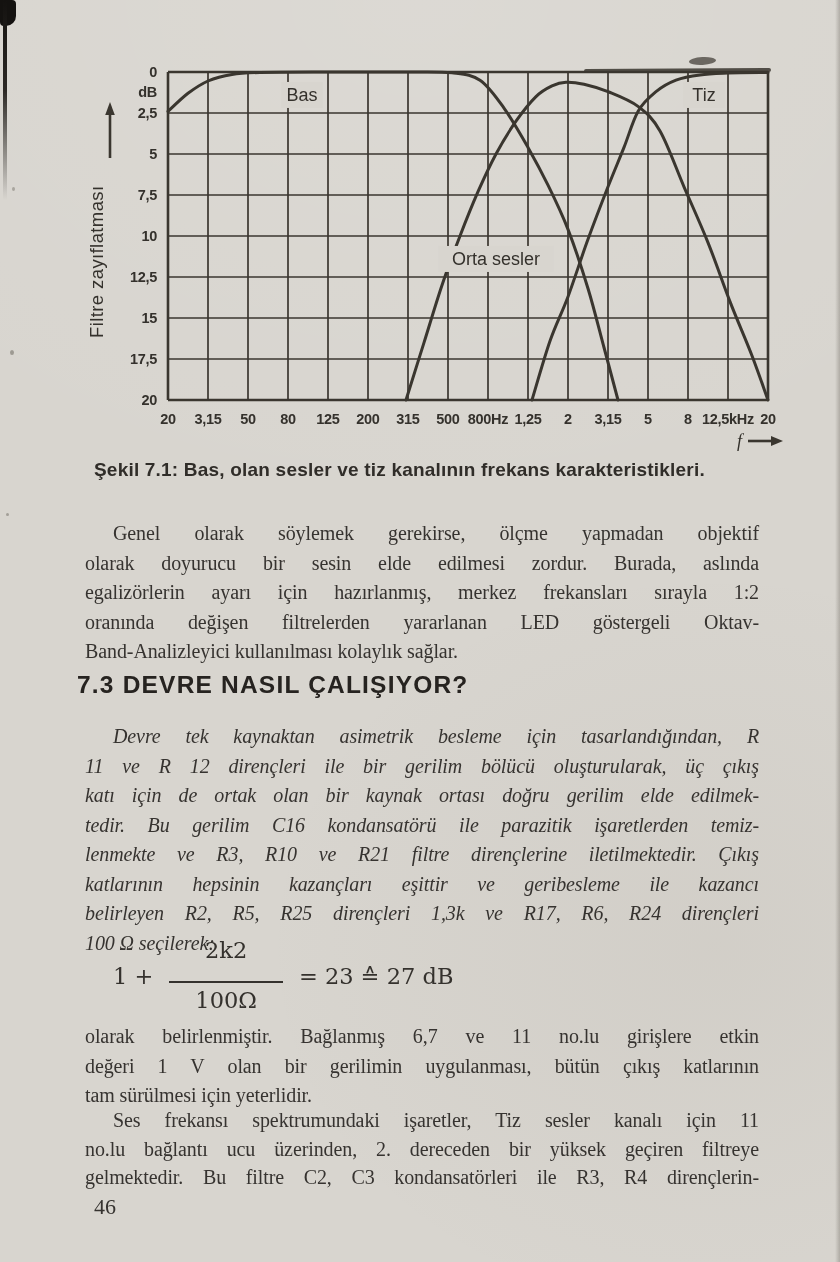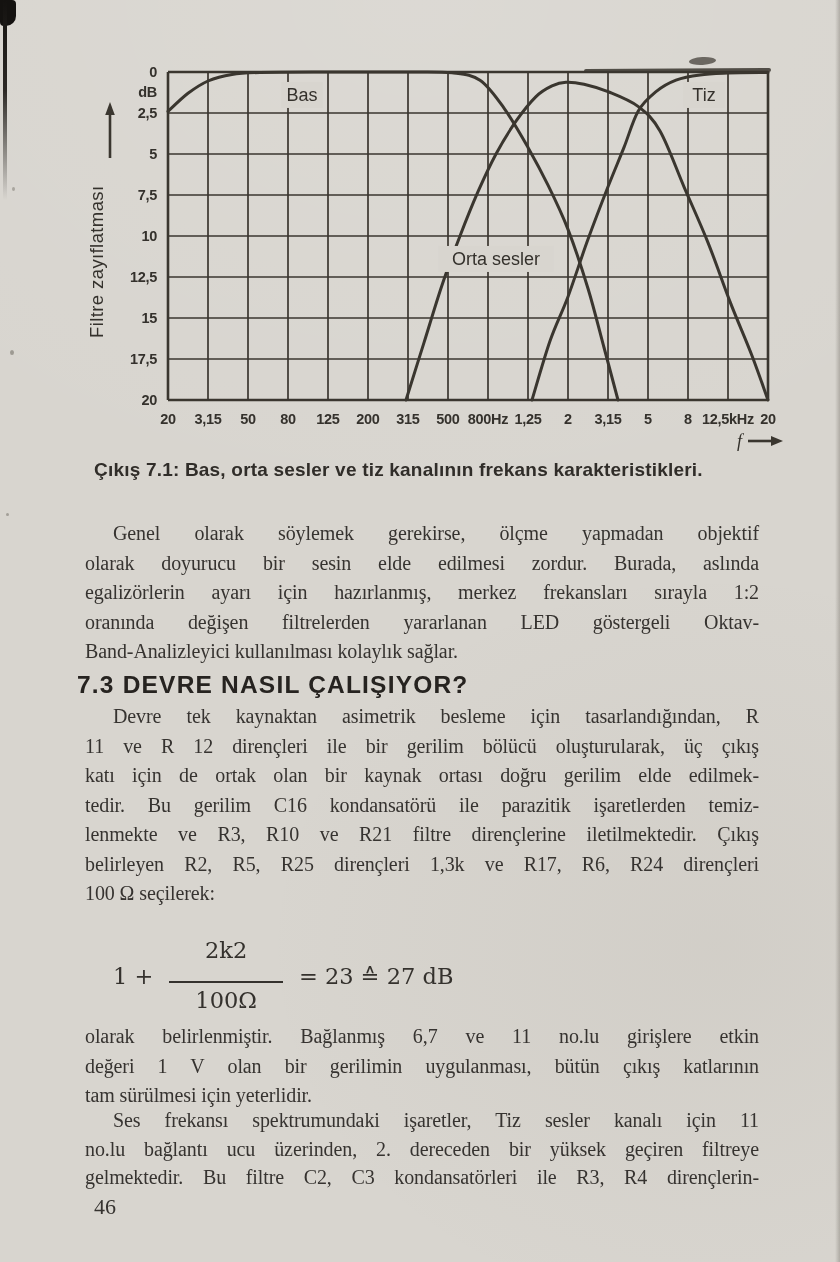--- a/index.html
+++ b/index.html
@@ -32,21 +32,21 @@
   .flabel{font:italic 400 18px "Liberation Serif",serif;fill:#34312c;}
 
   .caption{position:absolute;left:94px;top:459px;width:700px;
     font:700 19px "Liberation Sans",sans-serif;color:#302d29;letter-spacing:.2px;}
 
   .para{position:absolute;left:85px;width:674px;
     font:400 20px/29.5px "Liberation Serif",serif;color:#363330;letter-spacing:-0.1px;}
   .line{text-align:justify;text-align-last:justify;}
   .line.last{text-align-last:left;}
   .line.indent{text-indent:28px;}
-  .p1{top:519px;} .p2{top:702px;} .p3{top:1022px;} .p4{top:1106px;line-height:28.5px;}
+  .p1{top:519px;} .p2{top:722px;font-style:italic;} .p3{top:1022px;} .p4{top:1106px;line-height:28.5px;}
 
   .heading{position:absolute;left:77px;top:671px;margin:0;
     font:700 24.5px "Liberation Sans",sans-serif;color:#262320;letter-spacing:1.2px;}
 
   .formula{position:absolute;left:113px;top:938px;display:flex;align-items:center;gap:16px;
     font-family:"DejaVu Serif","DejaVu Sans",serif;font-size:22.5px;color:#34312d;}
   .frac{display:inline-flex;flex-direction:column;align-items:center;line-height:1.15;}
   .frac .num{padding:0 34px 17px;}
   .frac .den{border-top:2.4px solid #34312d;padding:5px 26px 0;}
 
@@ -130,38 +130,39 @@
         <text x="704" y="100.96000000000001" text-anchor="middle" class="clabel">Tiz</text>
         <text transform="translate(103,338) rotate(-90)" class="ylabel">Filtre zayıflatması</text>
         <line x1="110" y1="158" x2="110" y2="113" stroke="#3a362f" stroke-width="2.6"></line>
         <polygon points="110,102 105.2,115 114.8,115" fill="#3a362f"></polygon>
         <text x="737" y="447" class="flabel">f</text>
         <line x1="748" y1="441" x2="774" y2="441" stroke="#3a362f" stroke-width="2.6"></line>
         <polygon points="783,441 771,436 771,446" fill="#3a362f"></polygon>
       </svg>
   </figure>
 
-  <div class="caption">Çıkış 7.1: Bas, orta sesler ve tiz kanalının frekans karakteristikleri.</div>
+  <div class="caption">Şekil 7.1: Bas, olan sesler ve tiz kanalının frekans karakteristikleri.</div>
 
   <div class="para p1">
     <div class="line indent">Genel olarak söylemek gerekirse, ölçme yapmadan objektif</div>
     <div class="line">olarak doyurucu bir sesin elde edilmesi zordur. Burada, aslında</div>
     <div class="line">egalizörlerin ayarı için hazırlanmış, merkez frekansları sırayla 1:2</div>
     <div class="line">oranında değişen filtrelerden yararlanan LED göstergeli Oktav-</div>
     <div class="line last">Band-Analizleyici kullanılması kolaylık sağlar.</div>
   </div>
 
   <h2 class="heading">7.3 DEVRE NASIL ÇALIŞIYOR?</h2>
 
   <div class="para p2">
     <div class="line indent">Devre tek kaynaktan asimetrik besleme için tasarlandığından, R</div>
     <div class="line">11 ve R 12 dirençleri ile bir gerilim bölücü oluşturularak, üç çıkış</div>
     <div class="line">katı için de ortak olan bir kaynak ortası doğru gerilim elde edilmek-</div>
     <div class="line">tedir. Bu gerilim C16 kondansatörü ile parazitik işaretlerden temiz-</div>
     <div class="line">lenmekte ve R3, R10 ve R21 filtre dirençlerine iletilmektedir. Çıkış</div>
+    <div class="line">katlarının hepsinin kazançları eşittir ve geribesleme ile kazancı</div>
     <div class="line">belirleyen R2, R5, R25 dirençleri 1,3k ve R17, R6, R24 dirençleri</div>
     <div class="line last">100 Ω seçilerek:</div>
   </div>
 
   <div class="formula">
     <span>1 +</span>
     <span class="frac">
       <span class="num">2k2</span>
       <span class="den">100Ω</span>
     </span>

